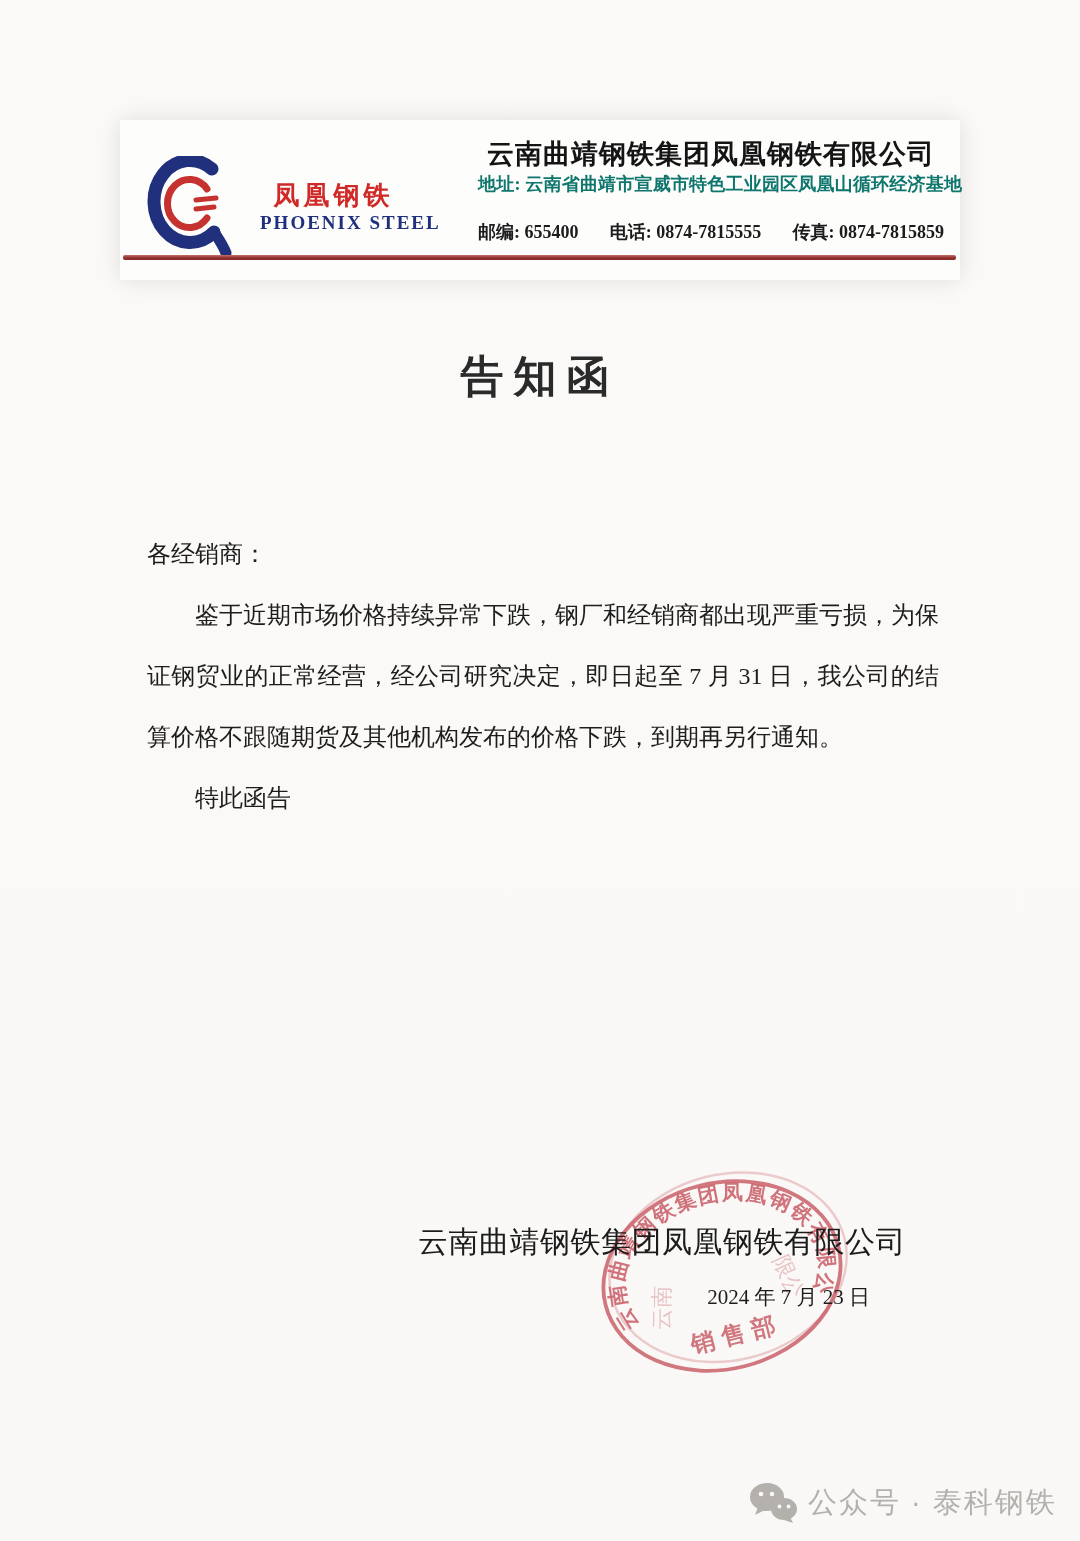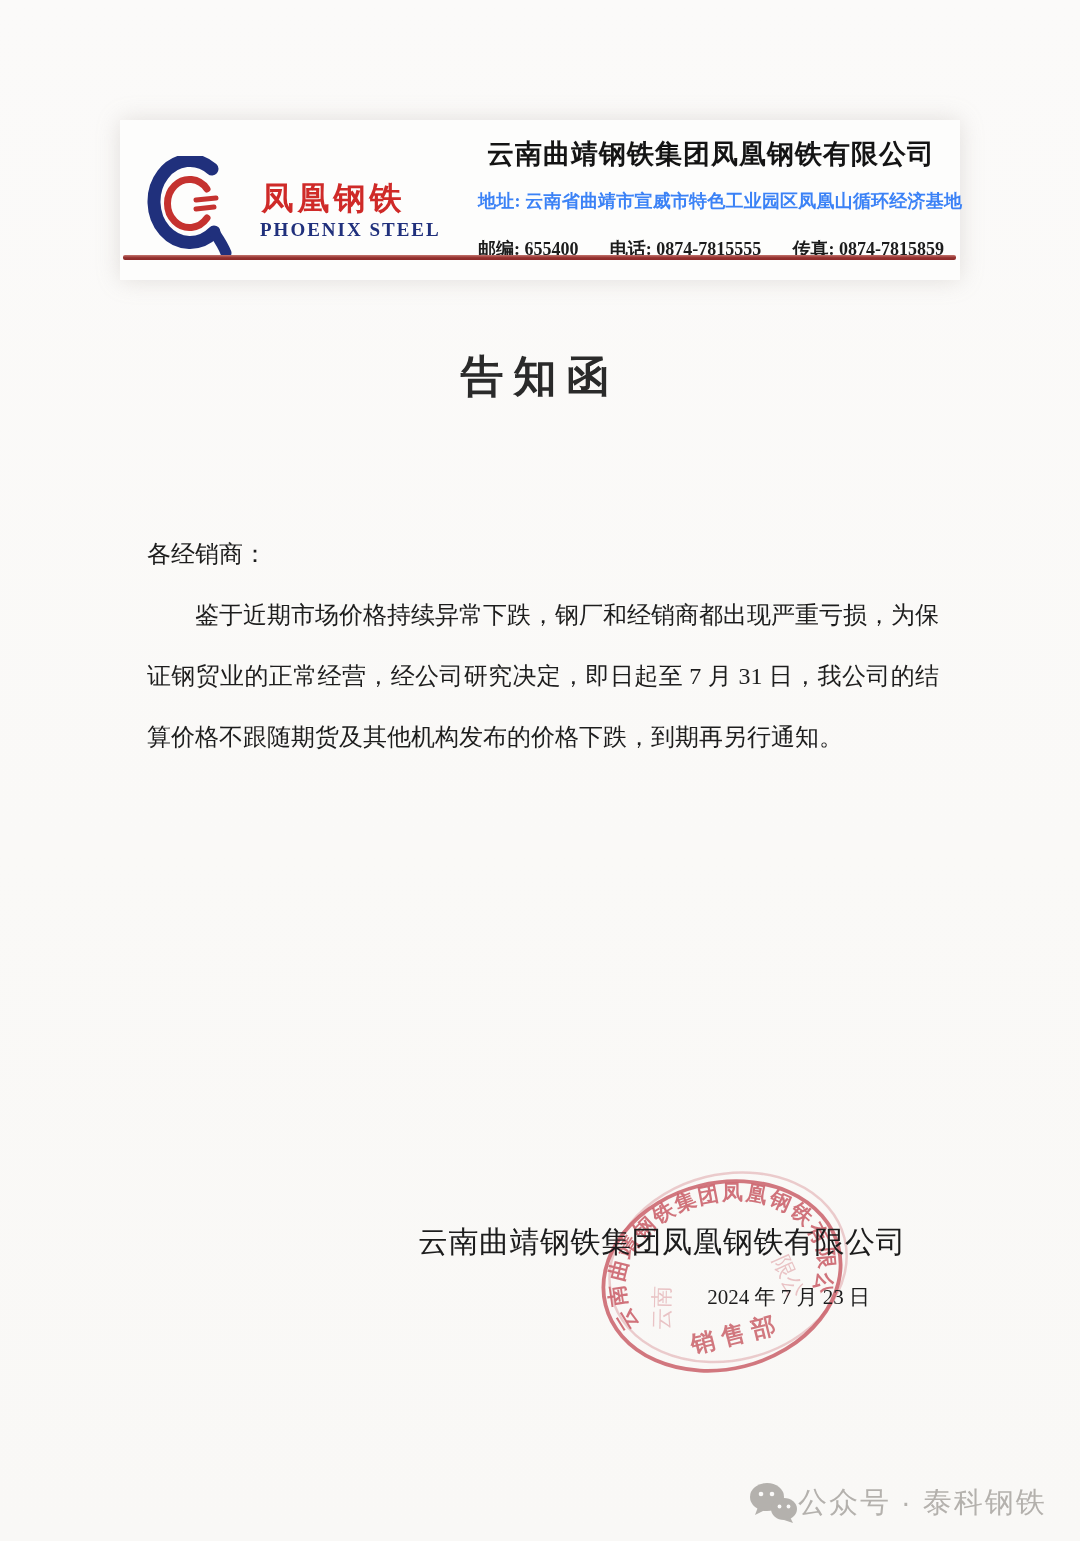--- a/index.html
+++ b/index.html
@@ -30,21 +30,21 @@
     width: 92px; height: 102px;
   }
   .logo-text {
     position: absolute;
     left: 116px; top: 62px;
     width: 195px;
     text-align: center;
   }
   .logo-cn {
     font-family: "Liberation Sans", "DejaVu Sans", sans-serif;
-    font-size: 32px;
+    font-size: 26px;
     font-weight: bold;
     color: #cf2a28;
     letter-spacing: 4px;
     line-height: 1.05;
     white-space: nowrap;
   }
   .logo-en {
     font-family: "Liberation Serif", "DejaVu Serif", serif;
     font-size: 19px;
     font-weight: bold;
@@ -62,24 +62,23 @@
   .lh-company {
     font-family: "Liberation Sans", "DejaVu Sans", sans-serif;
     font-size: 27px;
     font-weight: bold;
     color: #141414;
     letter-spacing: 1px;
     white-space: nowrap;
     text-align: center;
   }
   .lh-address {
-    margin-top: 17px;
     font-size: 18px;
     font-weight: bold;
-    color: #3b82f6;
+    color: #0f766e;
     white-space: nowrap;
     letter-spacing: 0.2px;
   }
   .lh-contacts {
     margin-top: 24px;
     display: flex;
     justify-content: space-between;
     font-size: 18px;
     font-weight: bold;
     color: #1c1c1c;
@@ -151,20 +150,21 @@
     mix-blend-mode: multiply;
     opacity: 0.92;
   }
 
   
   .footer {
     position: absolute;
     left: 748px; top: 1482px;
     display: flex;
     align-items: center;
+    gap: 10px;
     z-index: 1;
   }
   .footer-label {
     font-family: "Liberation Sans", "DejaVu Sans", sans-serif;
     font-size: 29px;
     color: #b4b1ad;
     letter-spacing: 2px;
     white-space: nowrap;
   }
   .wechat-icon { width: 50px; height: 42px; }
@@ -196,20 +196,21 @@
       </div>
     </div>
     <div class="lh-rule"></div>
   </div>
 
   <div class="doc-title">告知函</div>
 
   <div class="doc-body">
     <p>各经销商：</p>
     <p class="indent">鉴于近期市场价格持续异常下跌，钢厂和经销商都出现严重亏损，为保证钢贸业的正常经营，经公司研究决定，即日起至 7 月 31 日，我公司的结算价格不跟随期货及其他机构发布的价格下跌，到期再另行通知。</p>
+    <p class="indent">特此函告</p>
   </div>
 
   <svg class="stamp" viewBox="0 0 300 258" xmlns="http://www.w3.org/2000/svg">
     <defs>
       <path id="ringPath" d="M 60.3 158.3 A 99 74 0 1 1 239.7 158.3" fill="none"></path>
     </defs>
     <g transform="rotate(-14 150 128)">
       <ellipse cx="158" cy="121" rx="120" ry="93" fill="none" stroke="#cb5560" stroke-width="2.5" opacity="0.30"></ellipse>
       <ellipse cx="150" cy="128" rx="120" ry="93" fill="none" stroke="#cb5560" stroke-width="3.8" opacity="0.85"></ellipse>
       <text font-size="21" letter-spacing="2" fill="#cb5560" opacity="0.88" font-family="Liberation Sans, sans-serif" font-weight="bold">

